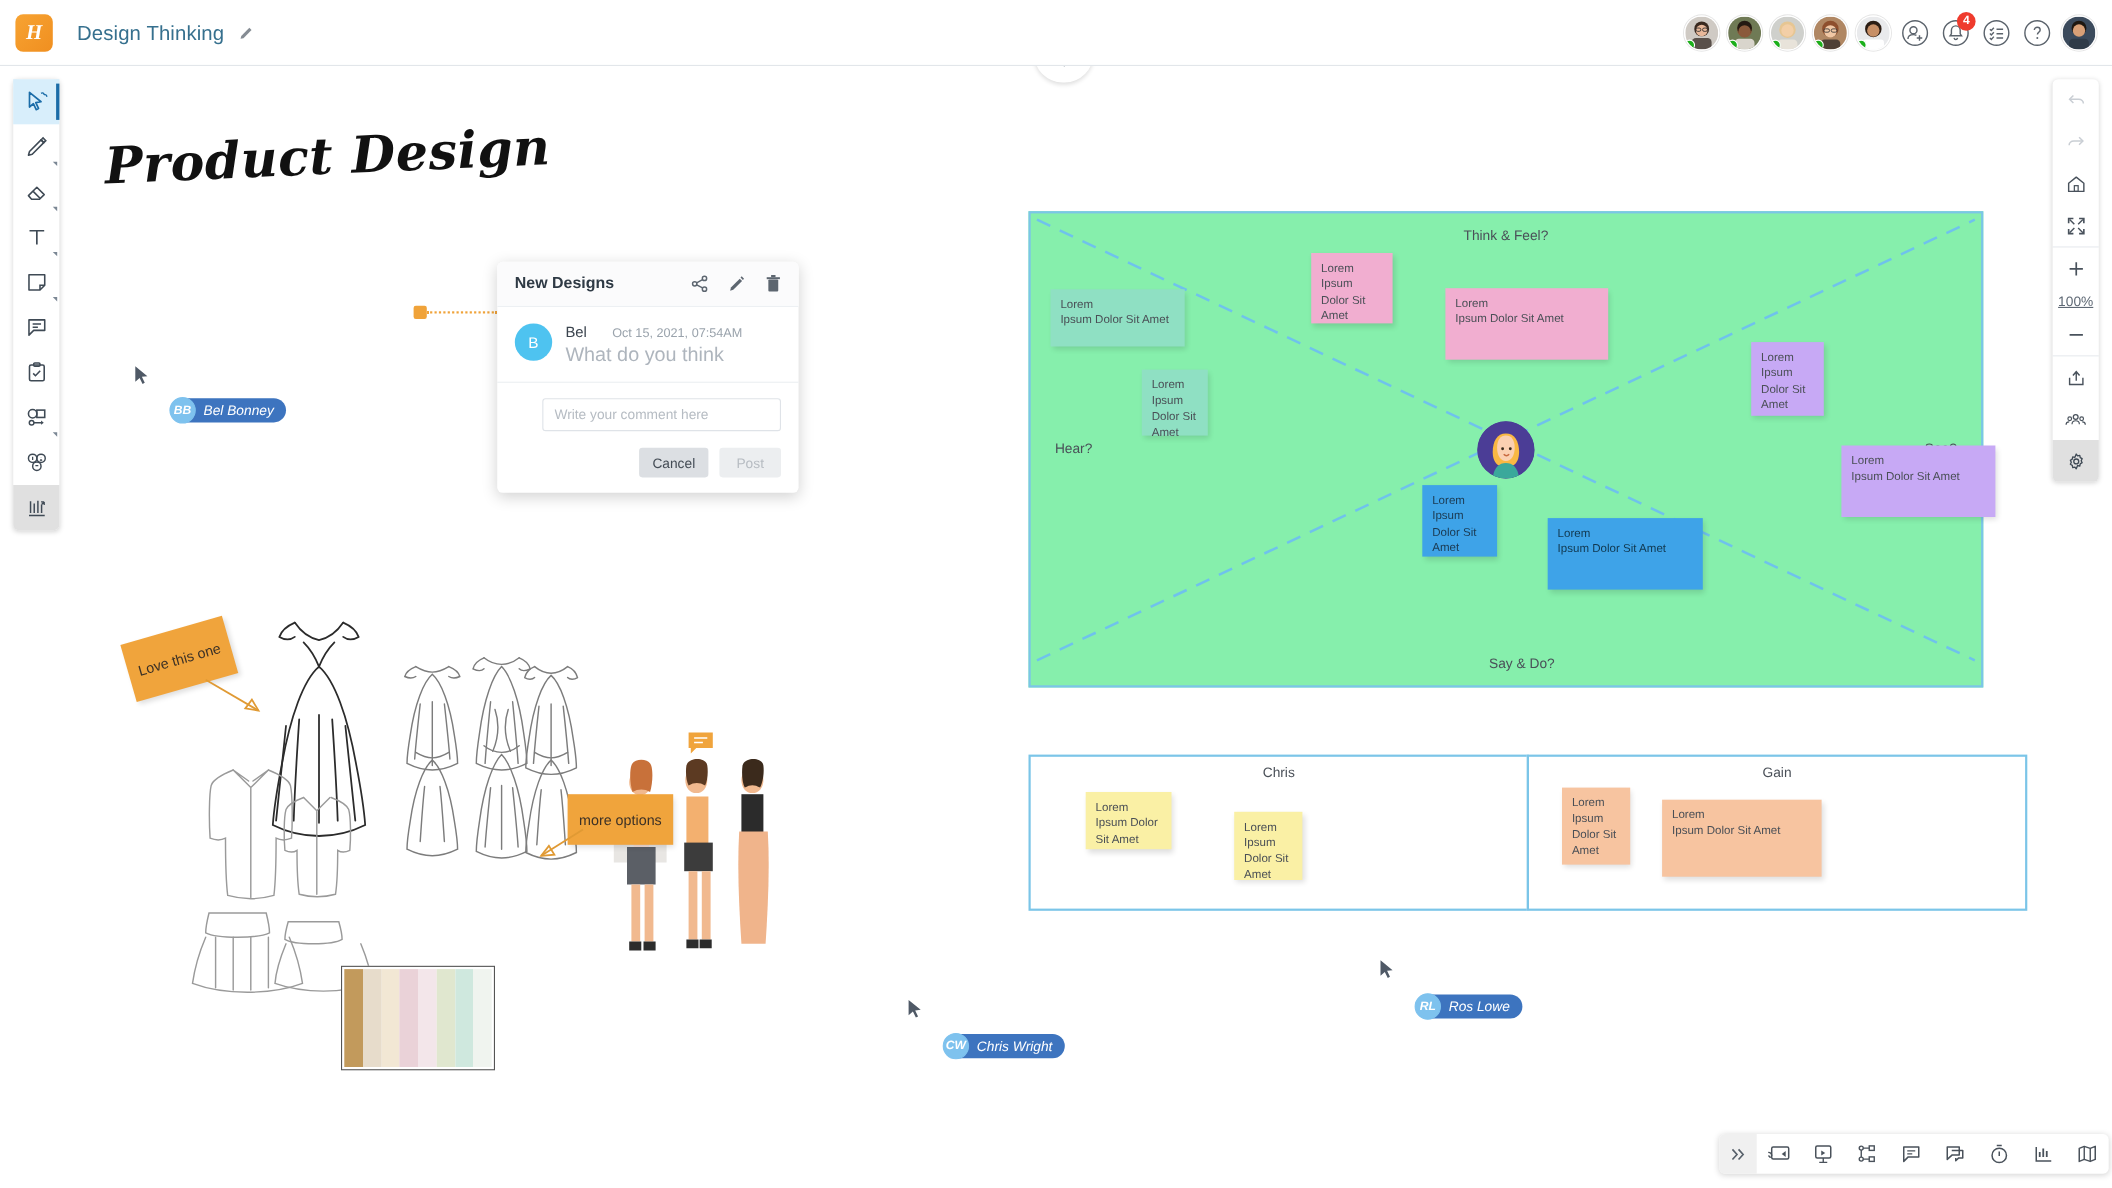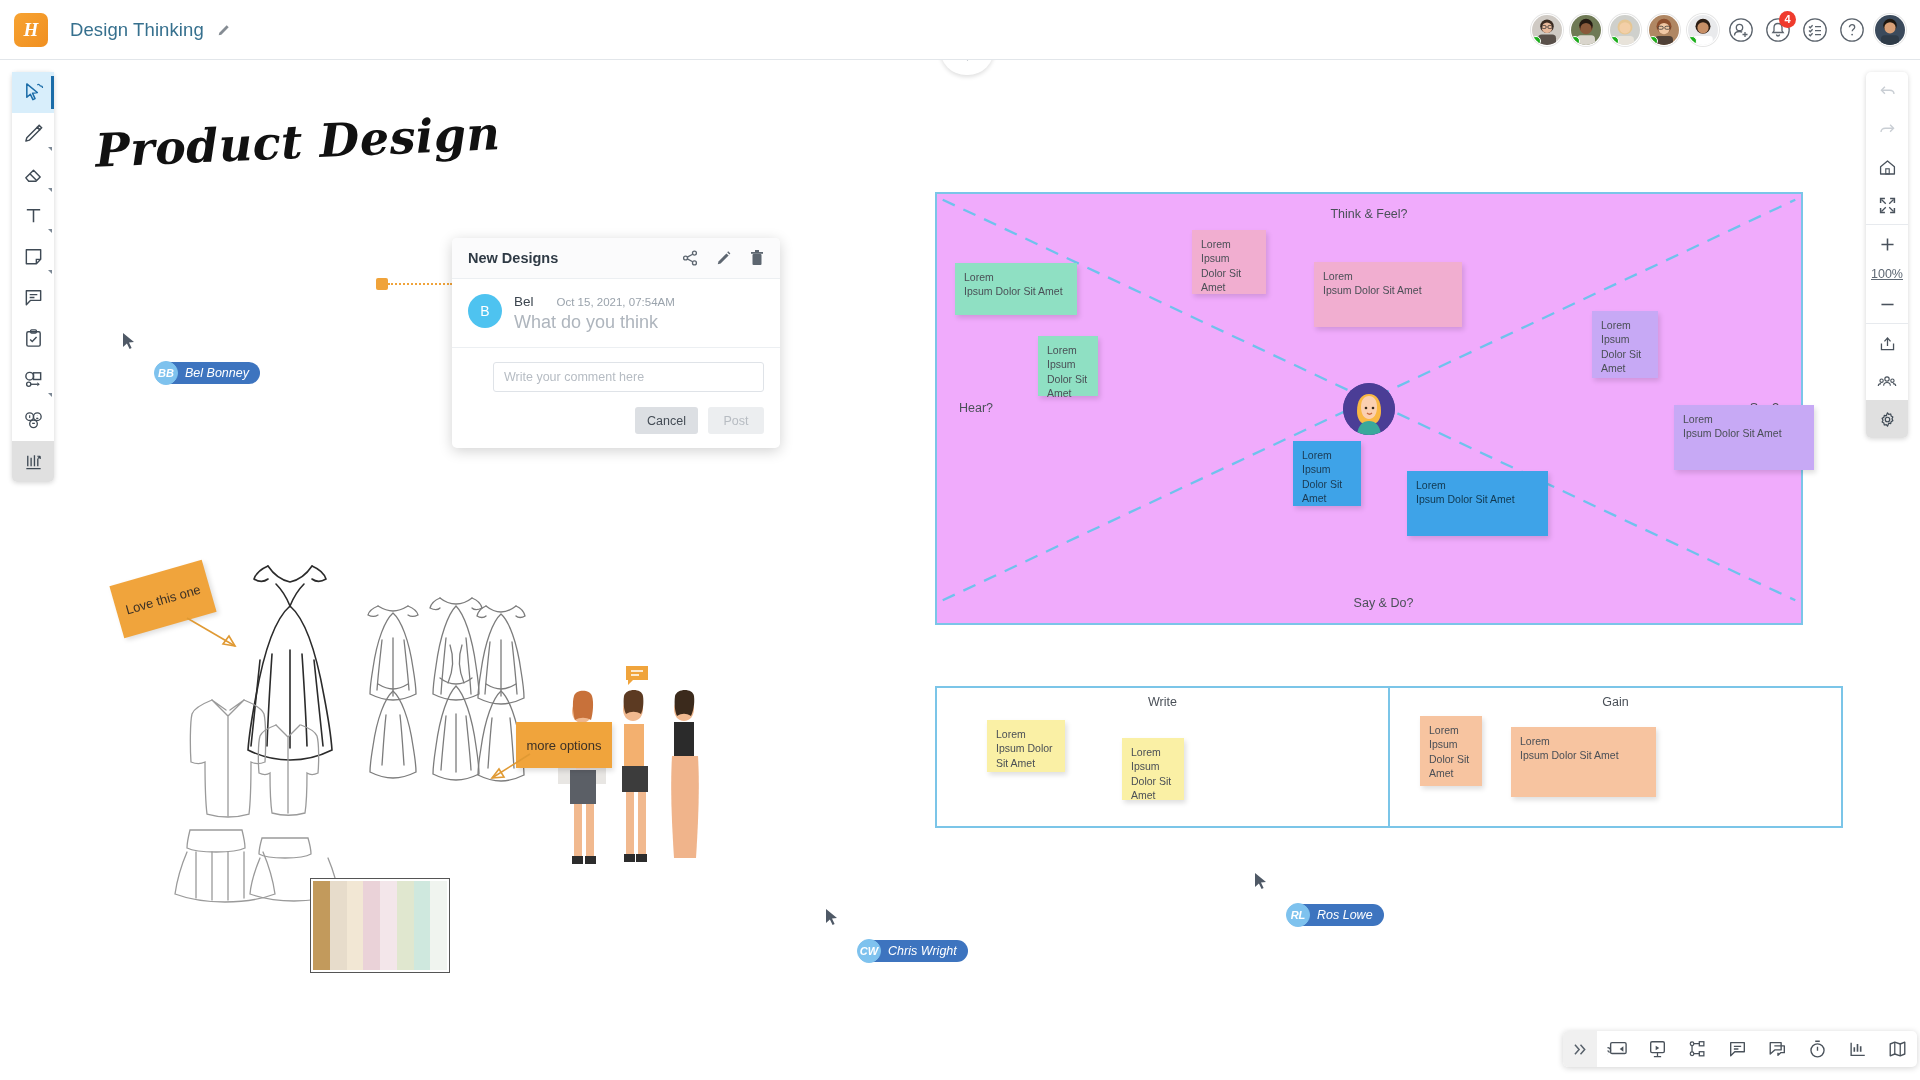--- a/index.html
+++ b/index.html
@@ -115,21 +115,21 @@
   }
   .cursorlabel .initials {
     width: 24px; height: 24px; border-radius: 50%; background: #7ec2ee;
     color: #fff; font-size: 11px; font-weight: 700;
     display: flex; align-items: center; justify-content: center;
     margin-right: 7px; margin-left: -1px; border: 1px solid #7ec2ee;
   }
 
   
   .popup {
-    position: absolute; left: 452px; top: 178px; width: 328px;
+    position: absolute; left: 452px; top: 178px; width: 274px;
     background: #fff; border-radius: 5px;
     box-shadow: 0 3px 14px rgba(0,0,0,.18); z-index: 40;
   }
   .popup-head {
     height: 41px; border-bottom: 1px solid #eceff2; display: flex;
     align-items: center; padding: 0 16px; background: #fbfbfc;
     border-radius: 5px 5px 0 0;
   }
   .popup-title { font-size: 14.5px; color: #2f3a45; font-weight: 600; }
   .popup-acts { margin-left: auto; display: flex; gap: 18px; }
@@ -176,21 +176,21 @@
     display: flex; align-items: center; justify-content: center;
     box-shadow: 2px 3px 5px rgba(0,0,0,.13);
   }
 
   
   .bubble-icon { position: absolute; left: 625px; top: 605px; }
 
   
   .emap {
     position: absolute; left: 935px; top: 132px; width: 868px; height: 433px;
-    border: 2px solid #7bc5e8; background: #f0abfc;
+    border: 2px solid #7bc5e8; background: #86efac;
   }
   .emap .diag { position: absolute; inset: 0; }
   .emap .lbl { position: absolute; font-size: 12.5px; color: #4a5058; }
   .persona {
     position: absolute; left: 50%; top: 50%; transform: translate(-50%,-50%);
     width: 52px; height: 52px; border-radius: 50%; overflow: hidden;
     background: #4b3d96;
   }
   .note {
     position: absolute; font-size: 10.5px; line-height: 1.38; color: #4a4f56;
@@ -548,21 +548,21 @@
       <div class="note" style="left:356px; top:247px; width:68px; height:65px; background:#3ea3e8; color:#1b3a52; white-space:pre-line;">Lorem
 Ipsum
 Dolor Sit
 Amet</div>
       <div class="note" style="left:470px; top:277px; width:141px; height:65px; background:#3ea3e8; color:#11384f; white-space:pre-line;">Lorem
 Ipsum Dolor Sit Amet</div>
     </div>
 
     <div class="pg-row">
       <div class="pg-box" style="width:455px; height:142px;">
-        <div class="pg-title">Write</div>
+        <div class="pg-title">Chris</div>
         <div class="note" style="left:50px; top:32px; width:78px; height:52px; background:#faf0a5; white-space:pre-line;">Lorem
 Ipsum Dolor Sit Amet</div>
         <div class="note" style="left:185px; top:50px; width:62px; height:62px; background:#faf0a5; white-space:pre-line;">Lorem
 Ipsum
 Dolor Sit
 Amet</div>
       </div>
       <div class="pg-box" style="width:455px; height:142px; margin-left:-2px;">
         <div class="pg-title">Gain</div>
         <div class="note" style="left:30px; top:28px; width:62px; height:70px; background:#f7c4a0; white-space:pre-line;">Lorem

